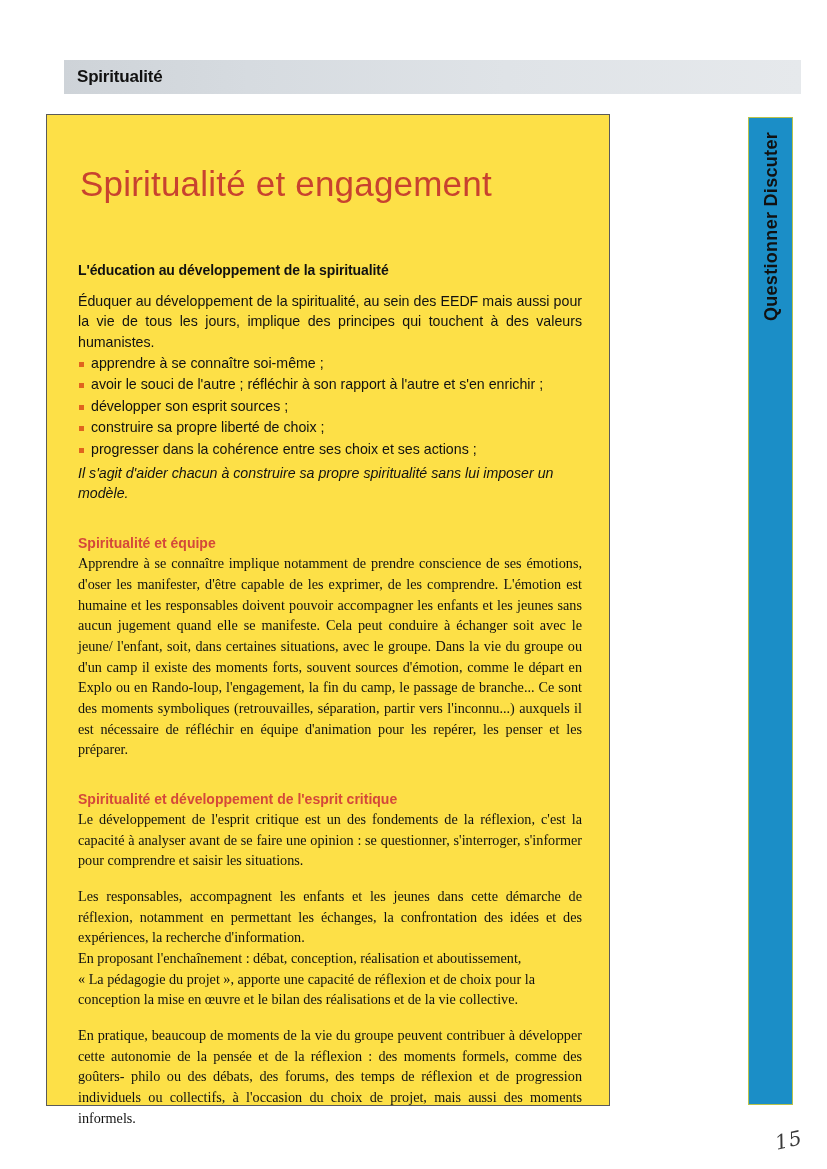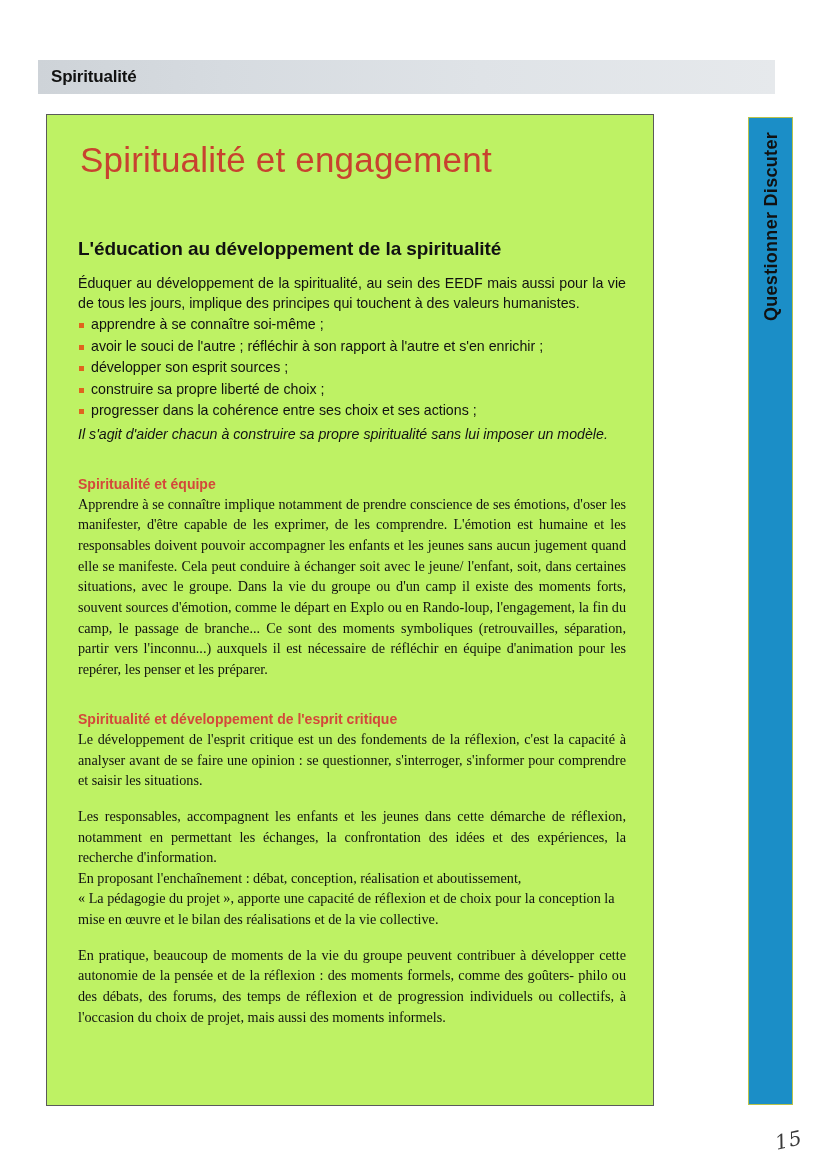--- a/index.html
+++ b/index.html
@@ -12,21 +12,21 @@
     height: 1169px;
     position: relative;
     font-family: "Liberation Sans", sans-serif;
     color: #000000;
     overflow: hidden;
   }
 
   
   .header-bar {
     position: absolute;
-    left: 38px;
+    left: 64px;
     top: 60px;
     width: 737px;
     height: 34px;
     background: linear-gradient(to right, #ced3d8 0%, #d6dbe0 25%, #dfe3e7 60%, #e6e9ec 100%);
     display: flex;
     align-items: center;
   }
   .header-bar-title {
     font-size: 17px;
     font-weight: bold;
@@ -65,39 +65,39 @@
     white-space: nowrap;
     letter-spacing: 0.3px;
     margin-top: 14px;
   }
 
   
   .content-box {
     position: absolute;
     left: 46px;
     top: 114px;
-    width: 608px;
+    width: 564px;
     height: 992px;
     border: 1px solid #5a5a5a;
     box-sizing: border-box;
-    background: #bef264;
-    padding: 12px 27px 0 27px;
+    background: #fde047;
+    padding: 36px 27px 0 27px;
   }
 
   .doc-title {
     color: #c8422f;
     font-size: 35px;
     font-weight: normal;
     line-height: 1.1;
     margin: 14px 0 0 6px;
     letter-spacing: 0.2px;
   }
 
   .section-heading {
-    font-size: 19px;
+    font-size: 14px;
     font-weight: bold;
     margin: 58px 0 0 4px;
     letter-spacing: -0.1px;
     color: #111111;
   }
 
   .body-text {
     font-size: 14.2px;
     line-height: 1.46;
     margin: 13px 0 0 4px;

